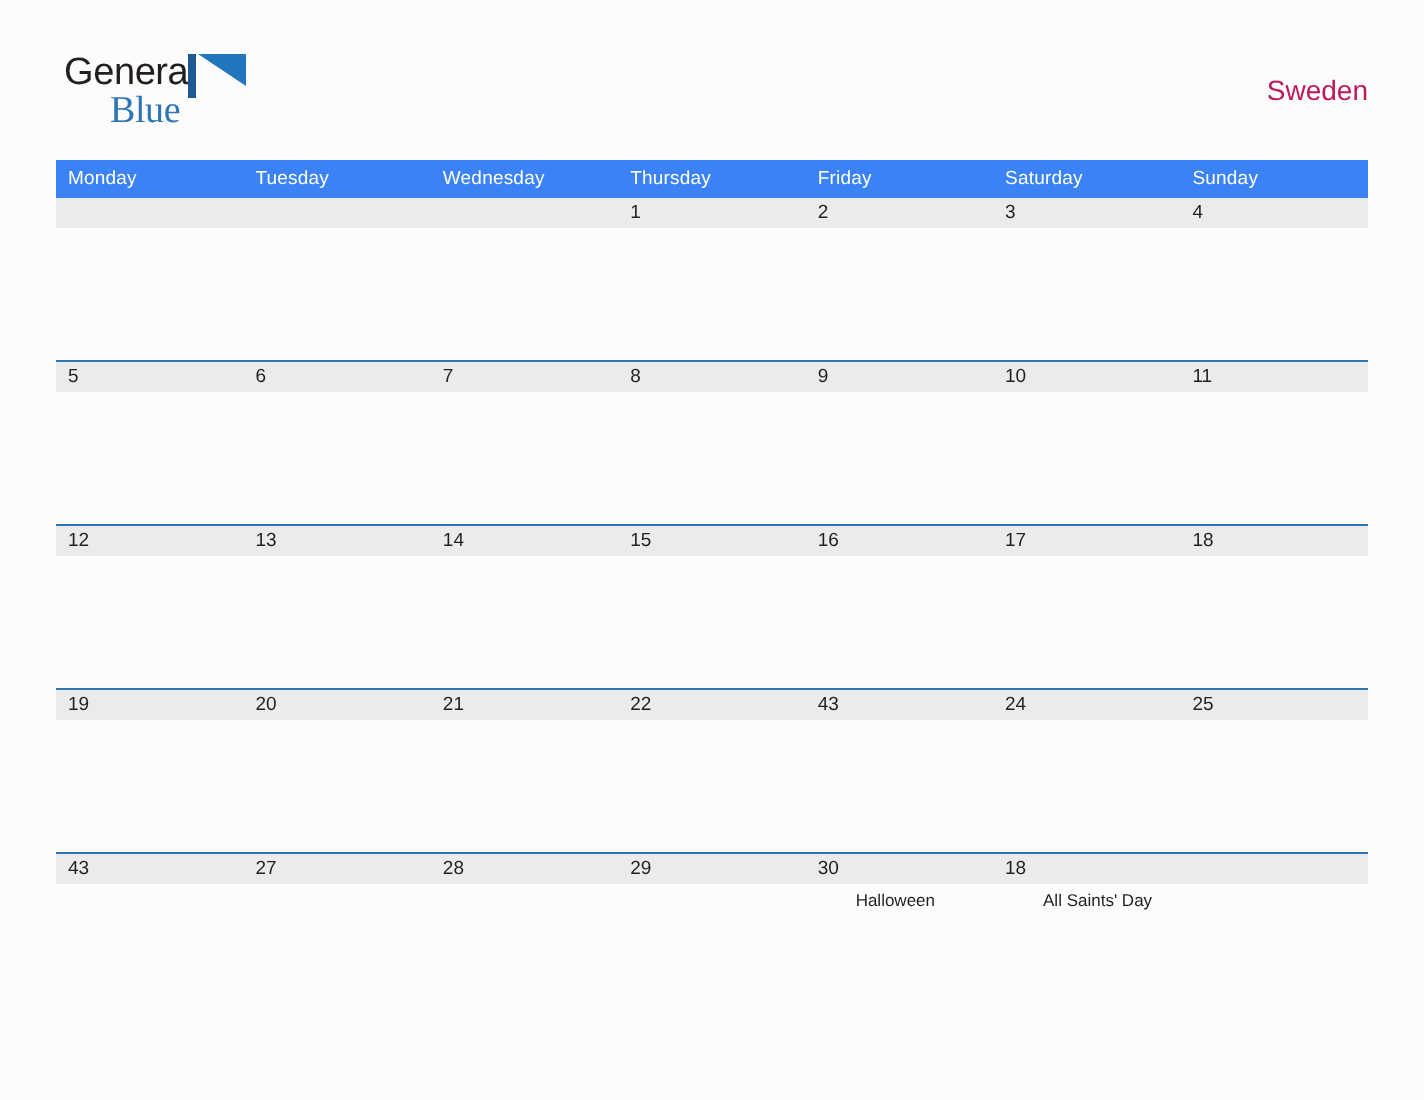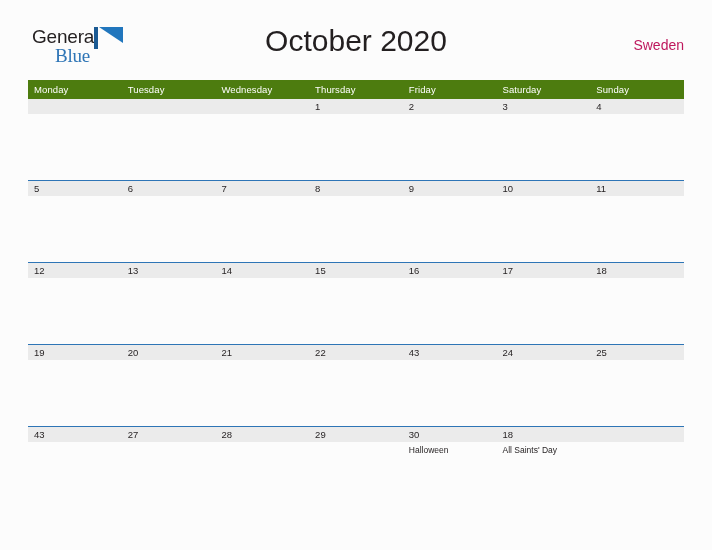--- a/index.html
+++ b/index.html
@@ -82,21 +82,21 @@
   }
 
   
   .calendar {
     margin: 6px 28px 0 28px;
     width: 656px;
     border-collapse: collapse;
     table-layout: fixed;
   }
   .calendar th {
-    background: #4d7c0f;
+    background: #3b82f6;
     color: #ffffff;
     font-size: 9.5px;
     font-weight: normal;
     text-align: left;
     padding: 4px 0 4px 6px;
     height: 10px;
     letter-spacing: 0.1px;
   }
   .calendar td {
     vertical-align: top;
@@ -129,39 +129,39 @@
   }
   .day-events {
     padding: 3px 4px 0 6px;
     font-size: 8.5px;
     line-height: 11px;
     color: #231f20;
   }
   .event {
     display: block;
     white-space: nowrap;
+    margin-left: 19px;
   }
 </style>
 </head>
 <body>
 
 <div class="page-header">
 
   <div class="logo">
     <span class="logo-general">General</span>
     <span class="logo-blue">Blue</span>
     <span class="logo-mark">
       <svg width="30" height="22" viewBox="0 0 30 22" xmlns="http://www.w3.org/2000/svg">
         <rect x="0" y="0" width="4" height="22" fill="#1b5a93"></rect>
         <polygon points="5,0 29,0 29,16" fill="#2176bd"></polygon>
       </svg>
     </span>
   </div>
 
-  <div class="cal-title">October 2020</div>
 
   <div class="cal-country">Sweden</div>
 
 </div>
 
 <table class="calendar">
   <thead>
     <tr>
       <th>Monday</th>
       <th>Tuesday</th>

